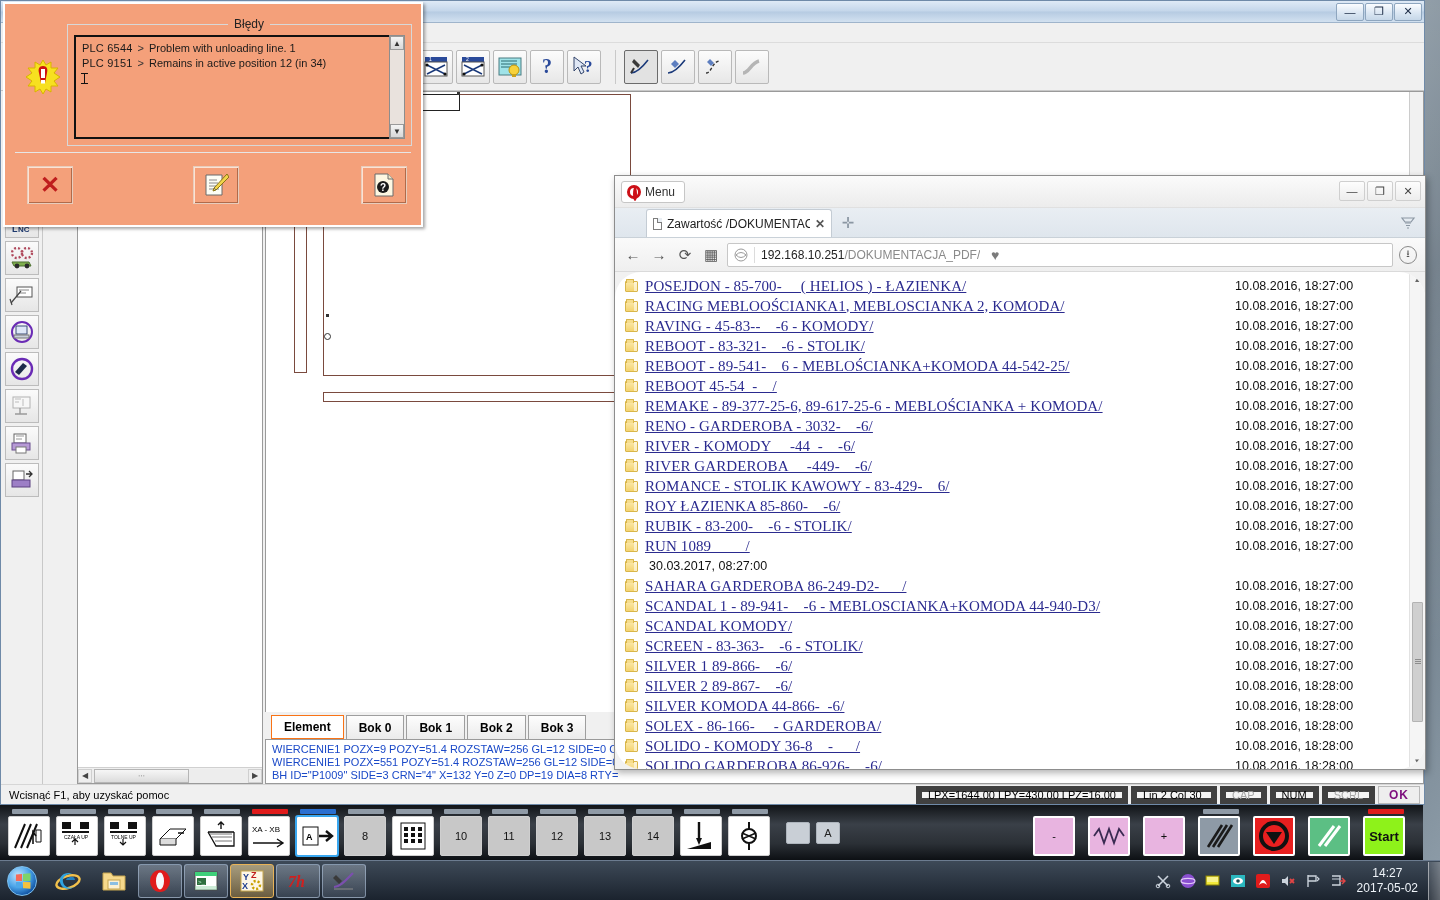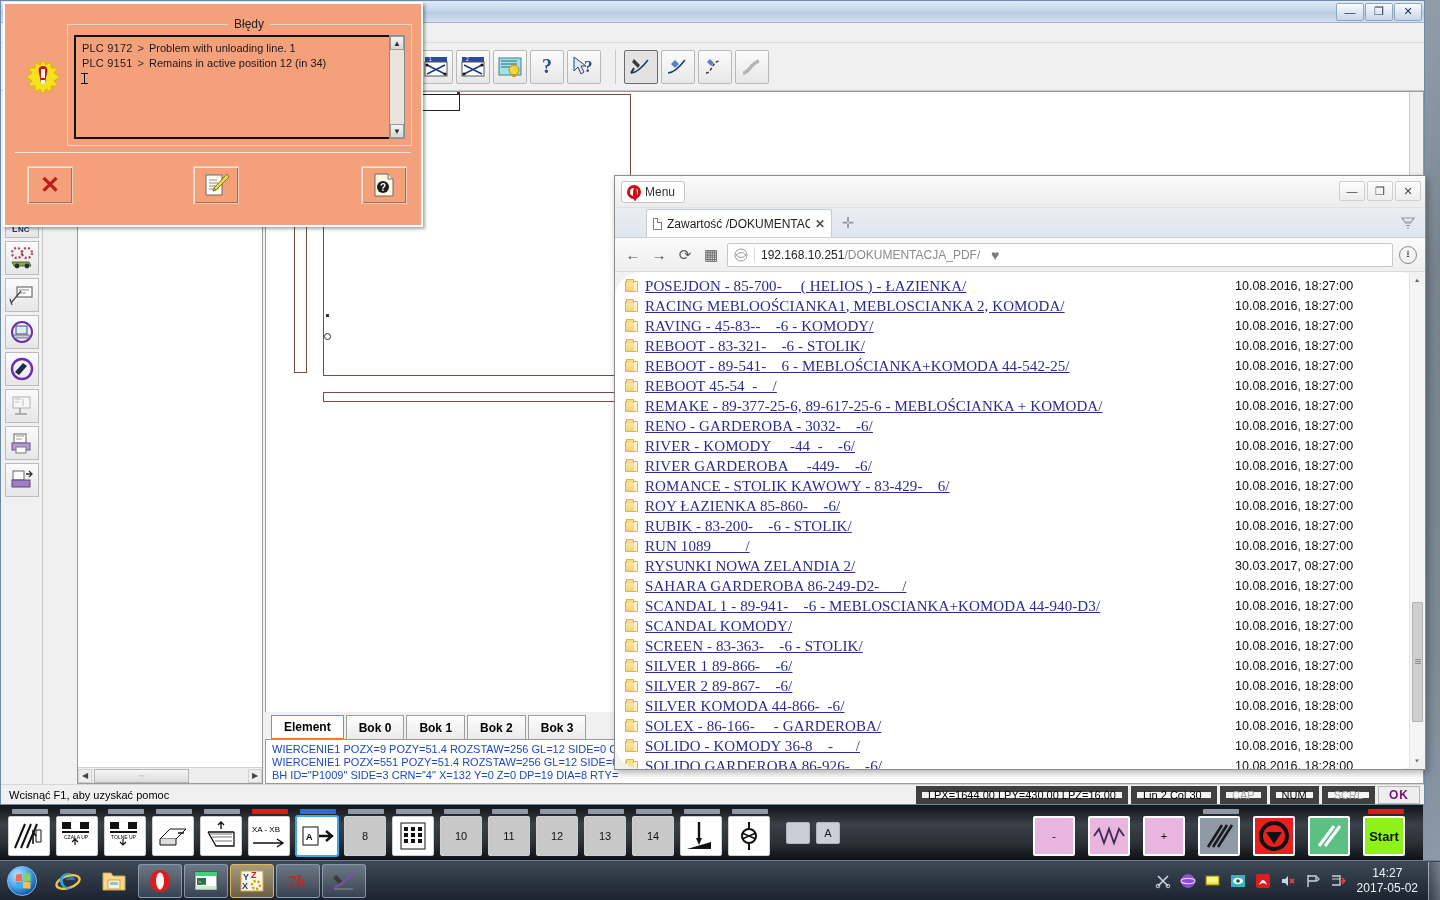--- a/index.html
+++ b/index.html
@@ -640,21 +640,21 @@
   </div>
 </div>
 
 <div id="errdlg">
 
   <div id="errdlg-group">
     <div id="errdlg-legend">Błędy</div>
 
     <div id="errdlg-listbox">
       <div class="errline">
-        <span class="errcode">PLC 9172</span><span class="errarrow">&gt;</span><span>Problem with unloading line.  1</span>
+        <span class="errcode">PLC 6544</span><span class="errarrow">&gt;</span><span>Problem with unloading line.  1</span>
       </div>
       <div class="errline">
         <span class="errcode">PLC 9151</span><span class="errarrow">&gt;</span><span>Remains in active position  12 (in 34)</span>
       </div>
       <div id="err-caret"></div>
     </div>
 
     <div id="errdlg-vsb">
       <div class="vsb-btn">▲</div>
       <div class="vsb-btn">▼</div>
@@ -815,21 +815,20 @@
           <a class="fname" href="#">RUBIK - 83-200-__-6 - STOLIK/</a>
           <span class="fdate">10.08.2016, 18:27:00</span>
         </div>
         <div class="frow">
           <span class="folder"></span>
           <a class="fname" href="#">RUN 1089__ __/</a>
           <span class="fdate">10.08.2016, 18:27:00</span>
         </div>
         <div class="frow">
           <span class="folder"></span>
-          <a class="fname" href="#">RYSUNKI NOWA ZELANDIA 2/</a>
           <span class="fdate">30.03.2017, 08:27:00</span>
         </div>
         <div class="frow">
           <span class="folder"></span>
           <a class="fname" href="#">SAHARA GARDEROBA 86-249-D2-___/</a>
           <span class="fdate">10.08.2016, 18:27:00</span>
         </div>
         <div class="frow">
           <span class="folder"></span>
           <a class="fname" href="#">SCANDAL 1 - 89-941-__-6 - MEBLOSCIANKA+KOMODA 44-940-D3/</a>

